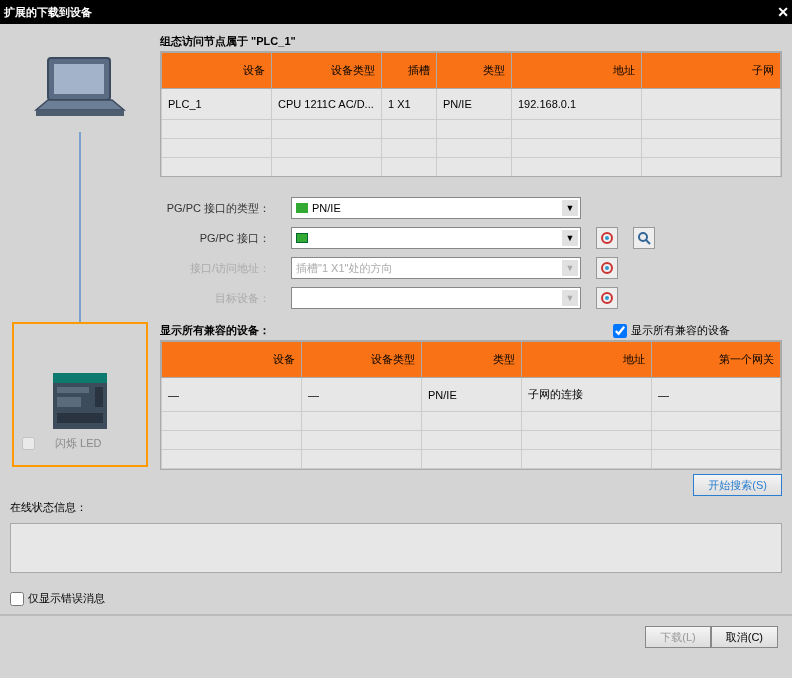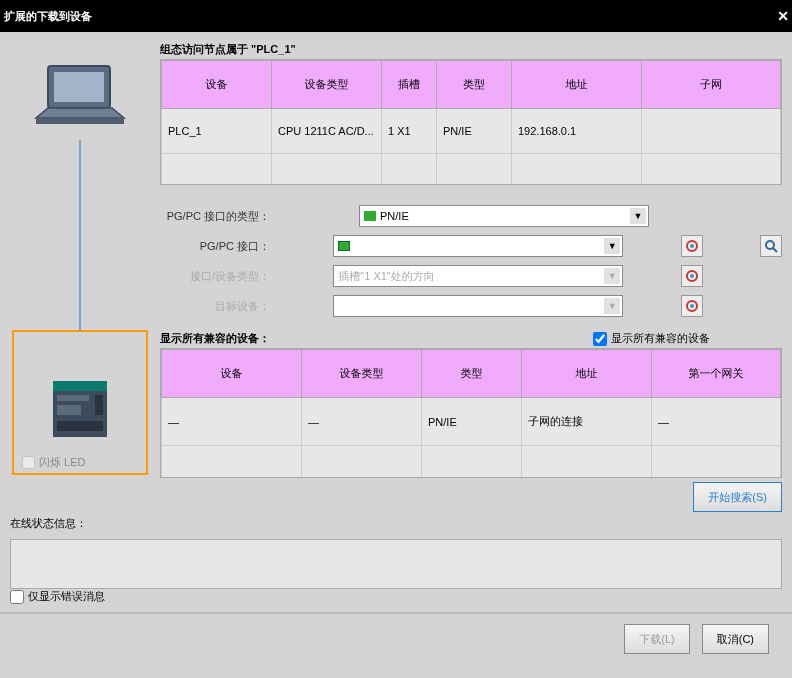--- a/index.html
+++ b/index.html
@@ -1,47 +1,47 @@
 <!DOCTYPE html>
 <html><head>
   <meta charset="utf-8">
   <style>
     * { box-sizing: border-box; margin: 0; padding: 0; font-family: "Microsoft YaHei", Arial, sans-serif; font-size: 11px; }
     body { background: #d4d4d4; width: 792px; height: 678px; overflow: hidden; position: relative; }
-    .titlebar { background: #000; color: #fff; height: 32px; display: flex; align-items: center; padding-left: 4px; font-weight: bold; justify-content: space-between; }
+    .titlebar { background: #000; color: #fff; height: 24px; display: flex; align-items: center; padding-left: 4px; font-weight: bold; justify-content: space-between; }
     .titlebar .close { width: 18px; height: 18px; display: flex; align-items: center; justify-content: center; cursor: pointer; font-size: 14px; }
     .main { display: flex; padding: 8px 10px 0 10px; gap: 10px; }
     .leftpane { width: 140px; display: flex; flex-direction: column; align-items: center; }
     .laptop { margin-top: 20px; }
     .vline { width: 2px; background: #7aa2cc; flex: 0 0 auto; height: 190px; margin-top: 0; }
     .framebox { border: 2px solid #f90; width: 136px; height: 145px; margin-top: 0; display: flex; flex-direction: column; align-items: center; justify-content: flex-end; padding: 8px 4px 14px 4px; position: relative; }
     .plcimg { margin-bottom: 20px; }
-    .ledchk { display: flex; align-items: center; gap: 4px; color: #888; position: absolute; bottom: 3px; left: 8px;}
+    .ledchk { display: flex; align-items: center; gap: 20px; color: #888; position: absolute; bottom: 14px; left: 8px;}
     .rightpane { flex: 1; display: flex; flex-direction: column; }
     .sectiontitle { font-weight: bold; margin: 2px 0 2px 0; }
     .grid { background: #e7e7e7; border: 1px solid #aaa; border-collapse: collapse; width: 100%; table-layout: fixed; }
-    .grid th { background: #f0abfc; border: 1px solid #aaa; padding: 16px 6px; text-align: center; font-weight: normal; height: 20px; }
-    .grid td { border: 1px solid #ccc; padding: 16px 6px; height: 18px; background: #e7e7e7; }
-    .formrow { display: flex; align-items: center; margin: 4px 0; justify-content: space-between; gap: 22px; }
+    .grid th { background: #f97316; border: 1px solid #aaa; padding: 10px 6px; text-align: right; font-weight: normal; height: 20px; }
+    .grid td { border: 1px solid #ccc; padding: 9px 6px; height: 18px; background: #e7e7e7; }
+    .formrow { display: flex; align-items: center; margin: 4px 0; justify-content: flex-start; gap: 15px; }
     .formrow .lbl { width: 110px; text-align: right; margin-right: 6px; color: #333;}
     .formrow.disabled .lbl { color: #aaa; }
     .sel { flex: 0 0 290px; height: 22px; border: 1px solid #888; background: #fff; display: flex; align-items: center; padding: 0 4px; position: relative; }
     .sel.disabled { color: #aaa; }
     .sel .arrow { position: absolute; right: 2px; top: 2px; width: 16px; height: 16px; background: #e1e1e1; display: flex; align-items: center; justify-content: center; font-size: 9px;}
     .iconbtn { width: 22px; height: 22px; border: 1px solid #999; background: #eee; display: flex; align-items: center; justify-content: center; }
     .neticon { width: 12px; height: 10px; background: #3a3; display: inline-block; margin-right: 4px; }
     .cardicon { width: 12px; height: 10px; background: #3a3; display: inline-block; margin-right: 4px; border:1px solid #063;}
     .compat { display: flex; align-items: center; justify-content: space-between; margin-top: 8px;}
     .chk { display: flex; align-items: center; gap: 4px; }
     .chk input { width: 14px; height: 14px; }
-    .btn { border: 1px solid #888; background: linear-gradient(#f5f5f5,#ddd); padding: 2px 14px; height: 30px; cursor: pointer; }
+    .btn { border: 1px solid #888; background: linear-gradient(#f5f5f5,#ddd); padding: 2px 14px; height: 22px; cursor: pointer; }
     .btn.primary { border-color: #2a7ecf; color: #2a7ecf; }
     .statusbox { background: #e7e7e7; border: 1px solid #aaa; height: 50px; margin: 4px 10px 0 10px; }
     .bottom { padding: 4px 10px 0 10px; }
-    .botbtns { display: flex; justify-content: flex-end; gap: 12px; padding: 10px 23px 10px 10px; border-top: 2px solid #bbb; margin-top: 8px; }
+    .botbtns { display: flex; justify-content: flex-end; gap: 0; padding: 10px 14px 10px 10px; border-top: 2px solid #bbb; margin-top: 8px; }
     .searchrow { display:flex; justify-content:flex-end; margin-top:4px; }
     .gridwrap { border:1px solid #aaa; height:126px; overflow:hidden; background:#e7e7e7;}
     .gridwrap2 { border:1px solid #aaa; height:130px; overflow:hidden; background:#e7e7e7;}
   </style>
 </head>
 <body>
 
 <div class="titlebar">
   <span>扩展的下载到设备</span>
   <span class="close">✕</span>
@@ -163,21 +163,21 @@
         </div>
       <div class="iconbtn">
           <svg width="14" height="14">
             <circle cx="6" cy="6" r="4" fill="none" stroke="#369" stroke-width="2"></circle>
             <line x1="9" y1="9" x2="13" y2="13" stroke="#369" stroke-width="2"></line>
           </svg>
         </div>
     </div>
 
     <div class="formrow disabled">
-      <span class="lbl">接口/设备类型：</span>
+      <span class="lbl">接口/访问地址：</span>
       <div class="sel disabled">
         <span>插槽"1 X1"处的方向</span>
         <span class="arrow">▼</span>
       </div>
       <div class="iconbtn">
           <svg width="14" height="14">
             <circle cx="7" cy="7" r="5" fill="none" stroke="#c33" stroke-width="2"></circle>
             <circle cx="7" cy="7" r="2" fill="#39c"></circle>
           </svg>
         </div>
@@ -194,21 +194,21 @@
           <svg width="14" height="14">
             <circle cx="7" cy="7" r="5" fill="none" stroke="#c33" stroke-width="2"></circle>
             <circle cx="7" cy="7" r="2" fill="#39c"></circle>
           </svg>
         </div>
       <div style="width:22px"></div>
     </div>
 
     <div class="compat">
       <span class="sectiontitle">显示所有兼容的设备：</span>
-      <label class="chk" style="margin-right:72px">
+      <label class="chk" style="margin-right:52px">
         <input type="checkbox" checked="" style="">
         <span>显示所有兼容的设备</span>
       </label>
     </div>
 
     <div class="gridwrap2">
     <table class="grid">
       <colgroup>
             <col width="140">
             <col width="120">
@@ -265,21 +265,21 @@
 
     <div class="searchrow">
       <button class="btn primary">开始搜索(S)</button>
     </div>
   </div>
 </div>
 
 <div class="bottom">
   <div style="margin-bottom:8px">在线状态信息：</div>
   <div class="statusbox" style="margin:0"></div>
-  <label class="chk" style="margin-top:0">
+  <label class="chk" style="margin-top:18px">
     <input type="checkbox" style="">
     <span>仅显示错误消息</span>
   </label>
 </div>
 
 <div class="botbtns">
   <button class="btn" disabled="" style="color:#999">下载(L)</button>
   <button class="btn">取消(C)</button>
 </div>
 

